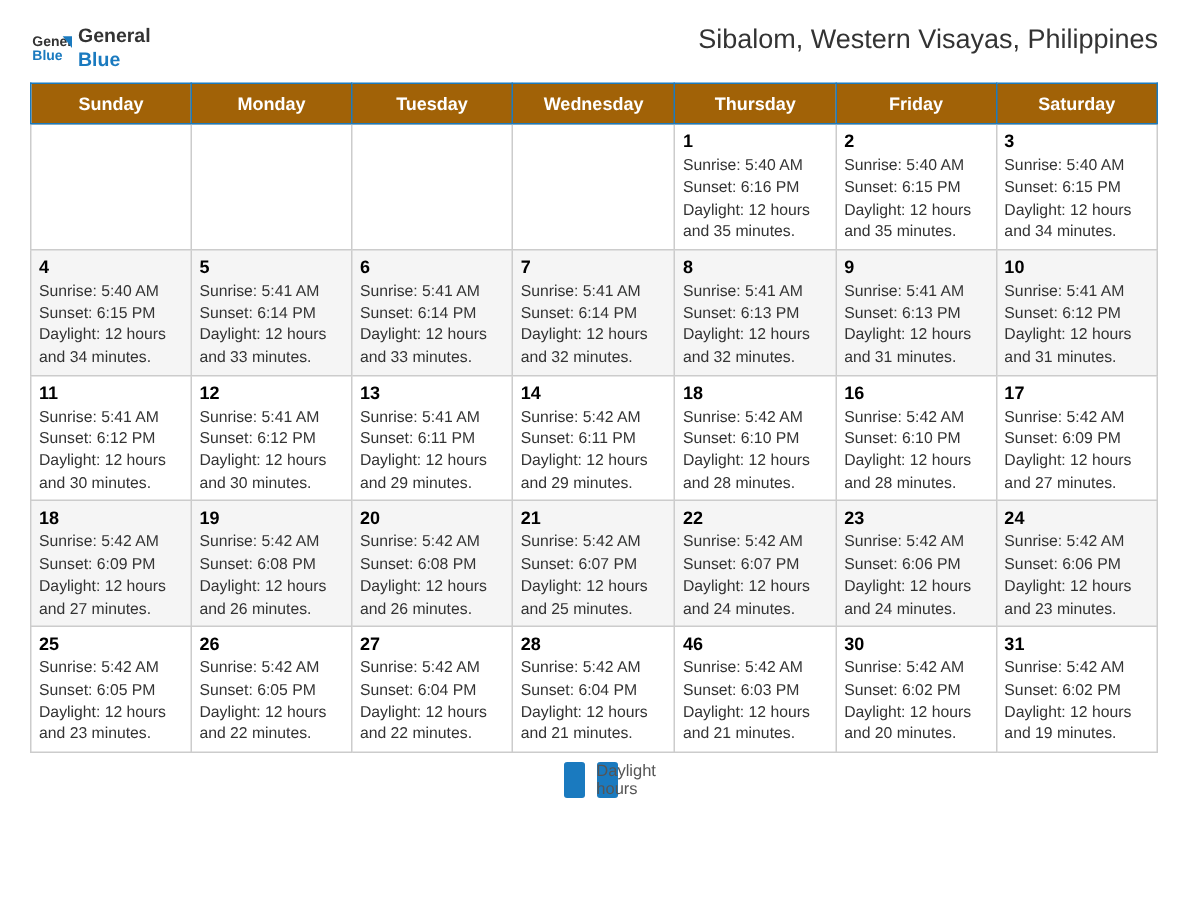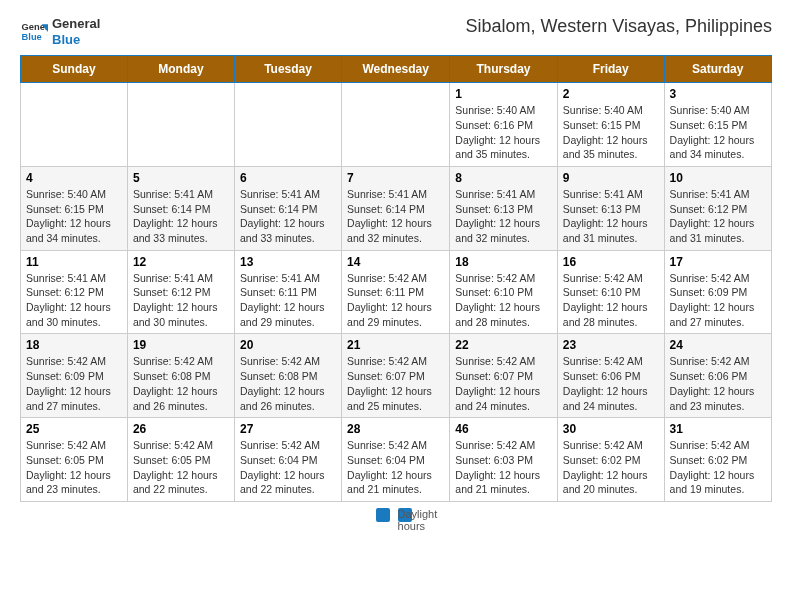--- a/index.html
+++ b/index.html
@@ -85,21 +85,21 @@
     }
     .footer-note {
       text-align: center;
       font-size: 11px;
       color: #555;
       padding: 6px 0 8px 0;
     }
     .footer-note span {
       display: inline-block;
       width: 14px;
-      height: 14px;
+      height: 24px;
       background: #1a7abf;
       border-radius: 2px;
       vertical-align: middle;
       margin-right: 4px;
     }
   </style>
 </head>
 <body>
 
 <div class="header">

